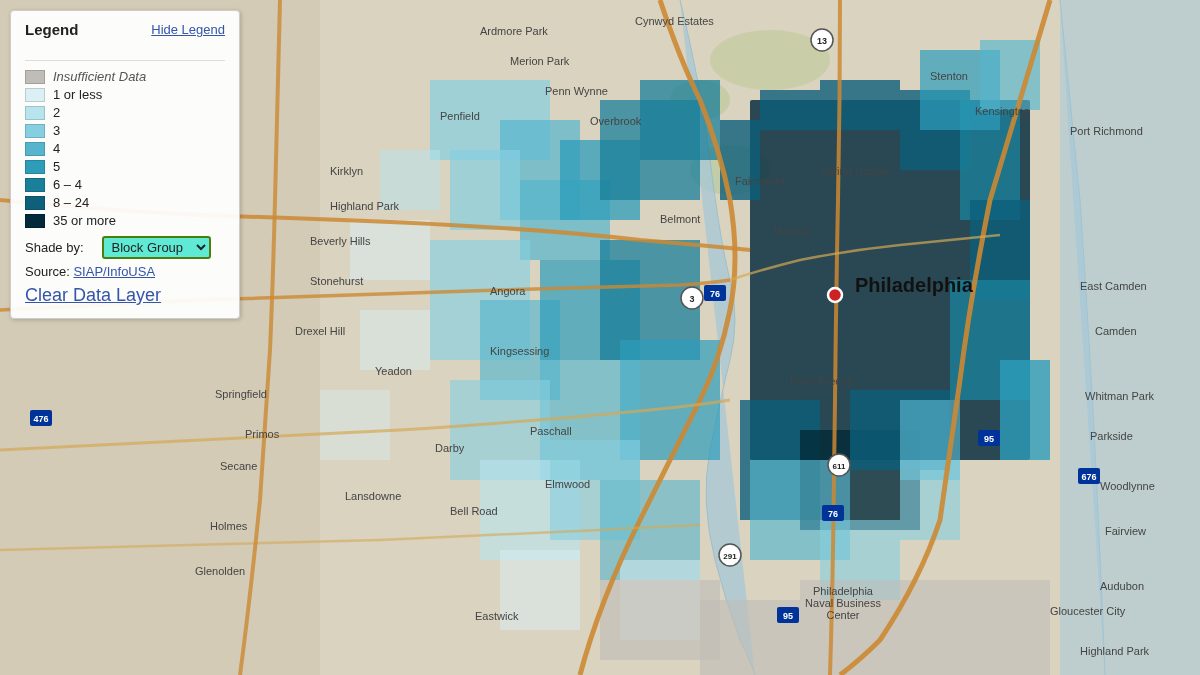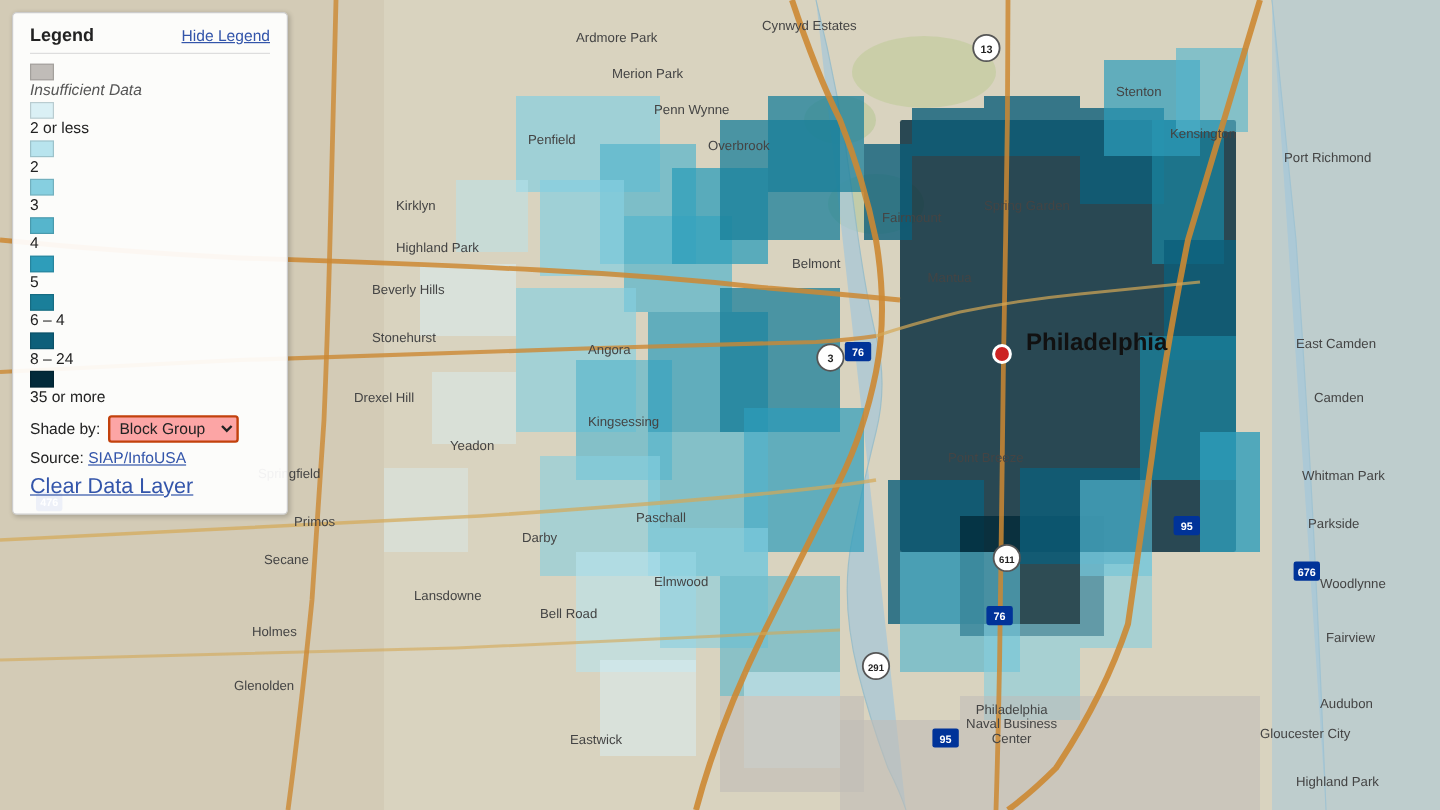--- a/index.html
+++ b/index.html
@@ -33,21 +33,21 @@
       z-index: 100;
       box-shadow: 1px 1px 4px rgba(0,0,0,0.2);
     }
 
     .legend-header {
       display: flex;
       justify-content: space-between;
       align-items: center;
       margin-bottom: 8px;
       border-bottom: 1px solid #ddd;
-      padding-bottom: 6px;
+      padding-bottom: 22px;
     }
 
     .legend-title {
       font-weight: bold;
       font-size: 15px;
       color: #222;
     }
 
     .hide-legend-link {
       color: #3355aa;
@@ -55,25 +55,24 @@
       font-size: 13px;
       cursor: pointer;
     }
 
     .legend-items {
       margin-bottom: 8px;
     }
 
     .legend-row {
       display: flex;
-      align-items: flex-start;
+      align-items: flex-end;
       margin-bottom: 3px;
       font-size: 13px;
       color: #222;
-      flex-direction: column;
     }
 
     .legend-swatch {
       width: 20px;
       height: 14px;
       margin-right: 8px;
       flex-shrink: 0;
       border: 1px solid rgba(0,0,0,0.15);
     }
 
@@ -85,29 +84,29 @@
       font-style: italic;
       color: #555;
     }
 
     .shade-by-row {
       display: flex;
       align-items: center;
       margin-top: 8px;
       font-size: 13px;
       color: #222;
-      gap: 6px;
+      gap: 18px;
     }
 
     .shade-by-select {
-      border: 2px solid #c2410c;
+      border: 2px solid #4d7c0f;
       border-radius: 3px;
       padding: 1px 4px;
       font-size: 13px;
-      background: #fca5a5;
+      background: #5eead4;
       color: #222;
       cursor: pointer;
     }
 
     .source-row {
       font-size: 13px;
       color: #222;
       margin-top: 5px;
     }
 
@@ -308,21 +307,21 @@
 
     <div class="legend-items">
 
       <div class="legend-row">
         <div class="legend-swatch" style="background:#c0bcb8;"></div>
         <span class="legend-label"><em>Insufficient Data</em></span>
       </div>
 
       <div class="legend-row">
         <div class="legend-swatch" style="background:#daf0f5;"></div>
-        <span class="legend-label">2 or less</span>
+        <span class="legend-label">1 or less</span>
       </div>
 
       <div class="legend-row">
         <div class="legend-swatch" style="background:#b8e4ee;"></div>
         <span class="legend-label">2</span>
       </div>
 
       <div class="legend-row">
         <div class="legend-swatch" style="background:#86cfe0;"></div>
         <span class="legend-label">3</span>

